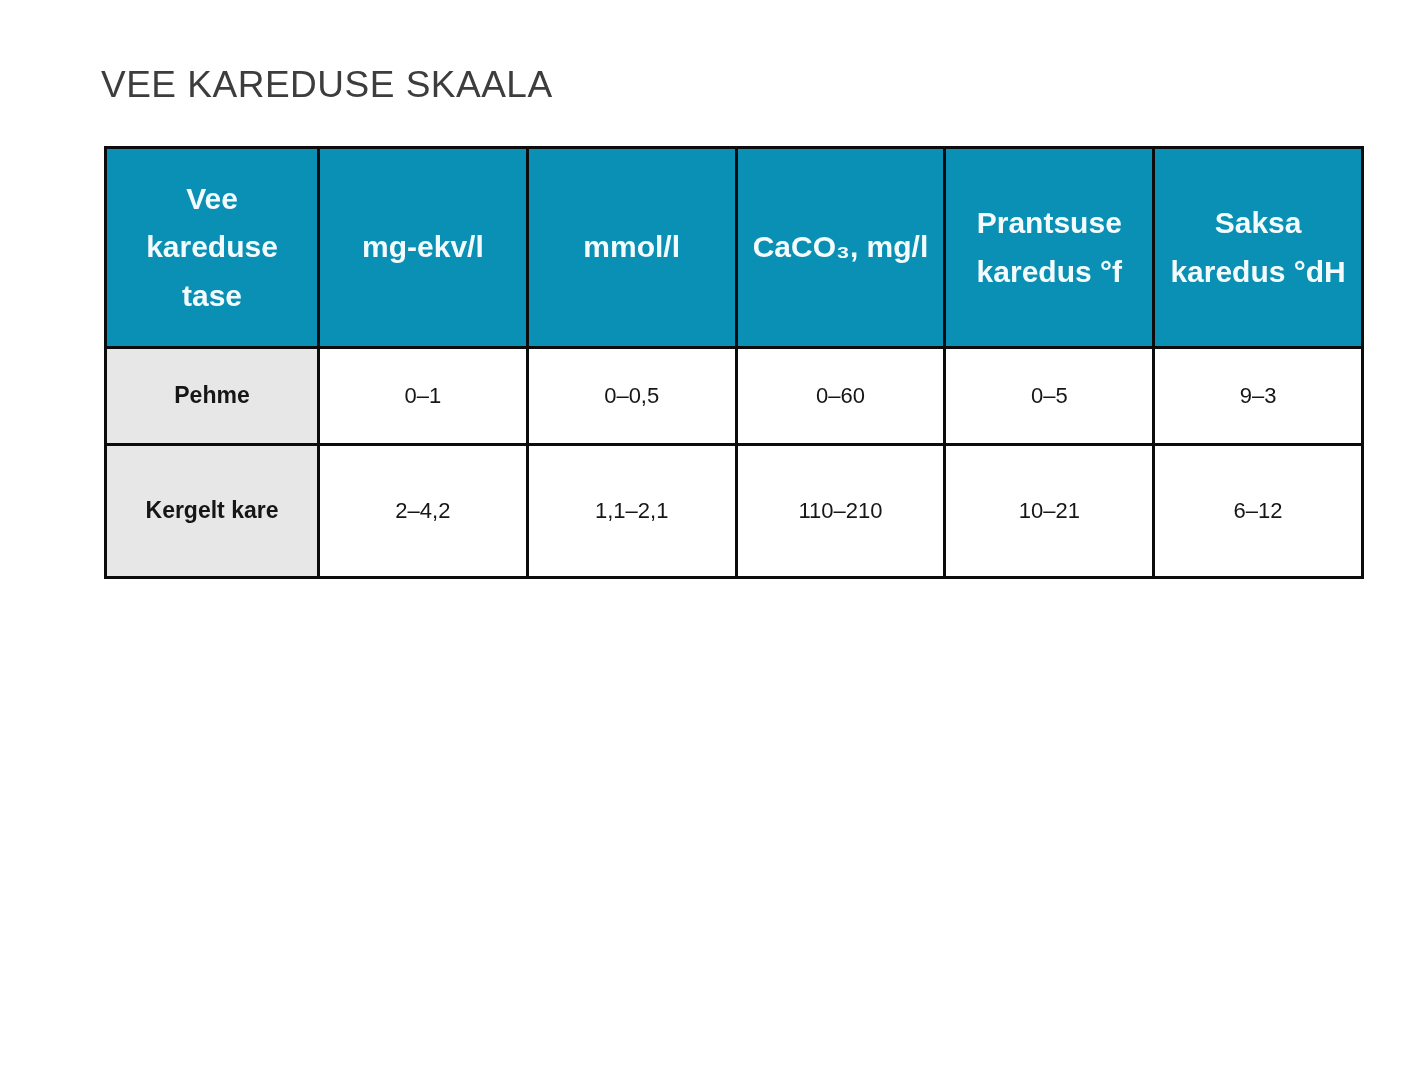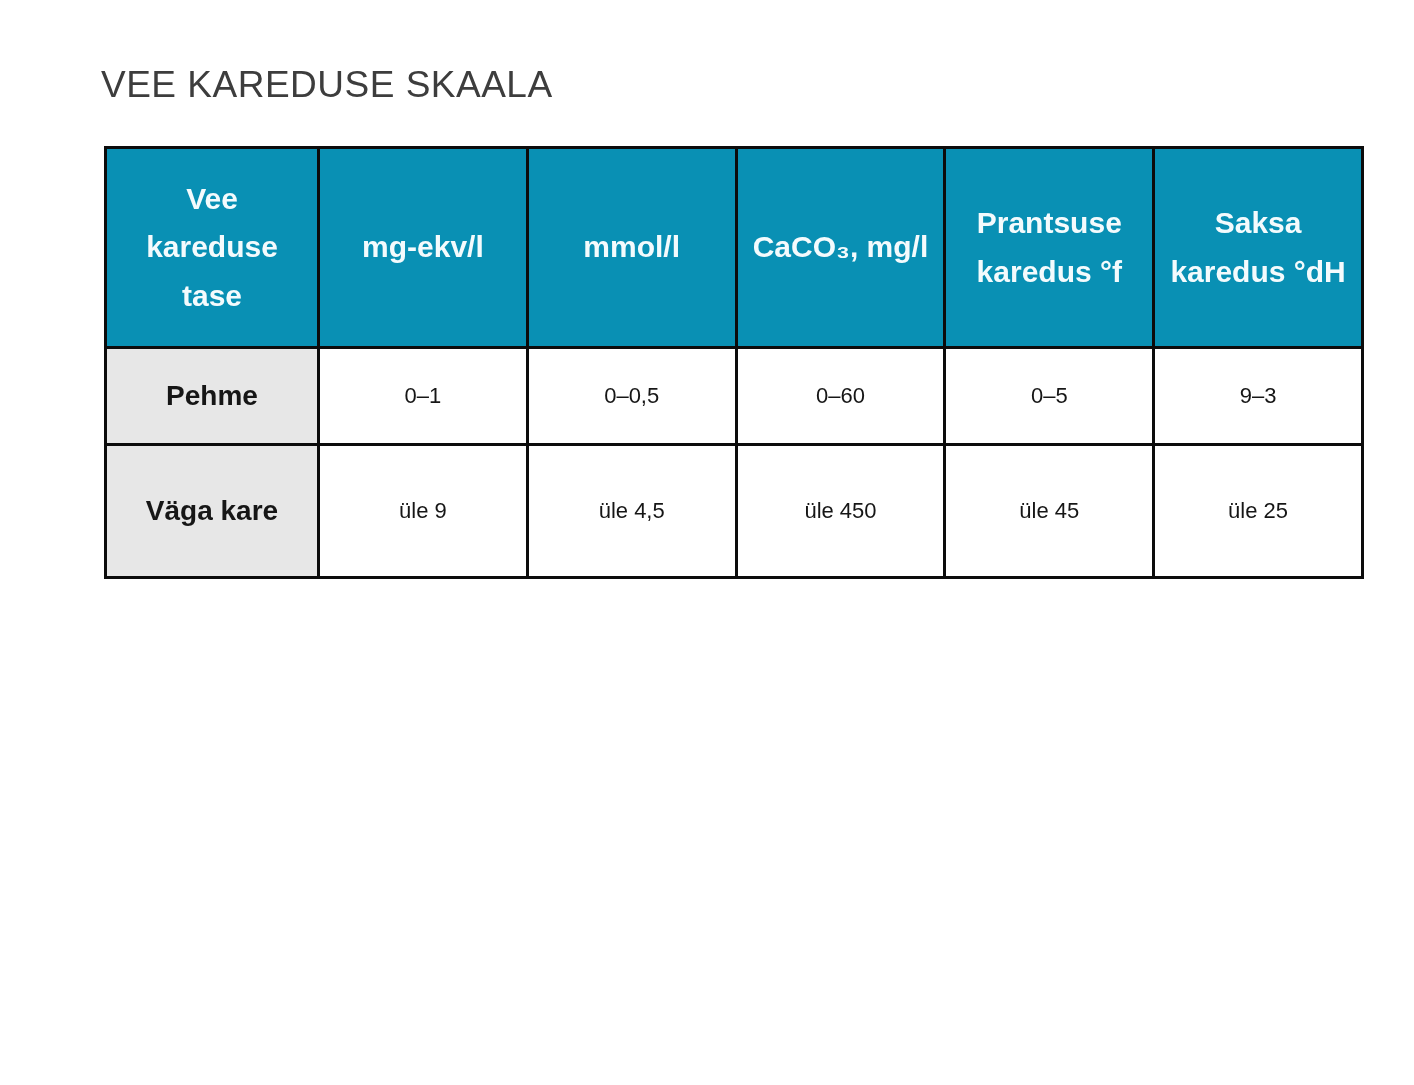--- a/index.html
+++ b/index.html
@@ -54,21 +54,21 @@
     font-size: 30px;
     line-height: 1.62;
   }
   tbody tr { height: 97px; }
   tbody tr:nth-child(2),
   tbody tr:nth-child(4) { height: 133px; }
   tbody th {
     background: var(--label-bg);
     color: var(--body-text);
     font-weight: bold;
-    font-size: 28px;
+    font-size: 23px;
     line-height: 1.45;
   }
   tbody td {
     background: #ffffff;
     color: var(--body-text);
     font-size: 22px;
     font-weight: normal;
   }
 </style>
 </head>
@@ -98,21 +98,21 @@
   <tbody id="table-body">
       <tr>
         <th>Pehme</th>
         <td>0–1</td>
         <td>0–0,5</td>
         <td>0–60</td>
         <td>0–5</td>
         <td>9–3</td>
       </tr>
       <tr>
-        <th>Väga kare</th>
-        <td>üle 9</td>
-        <td>üle 4,5</td>
-        <td>üle 450</td>
-        <td>üle 45</td>
-        <td>üle 25</td>
+        <th>Kergelt kare</th>
+        <td>2–4,2</td>
+        <td>1,1–2,1</td>
+        <td>110–210</td>
+        <td>10–21</td>
+        <td>6–12</td>
       </tr>
     </tbody>
 </table>
 
 </body></html>

